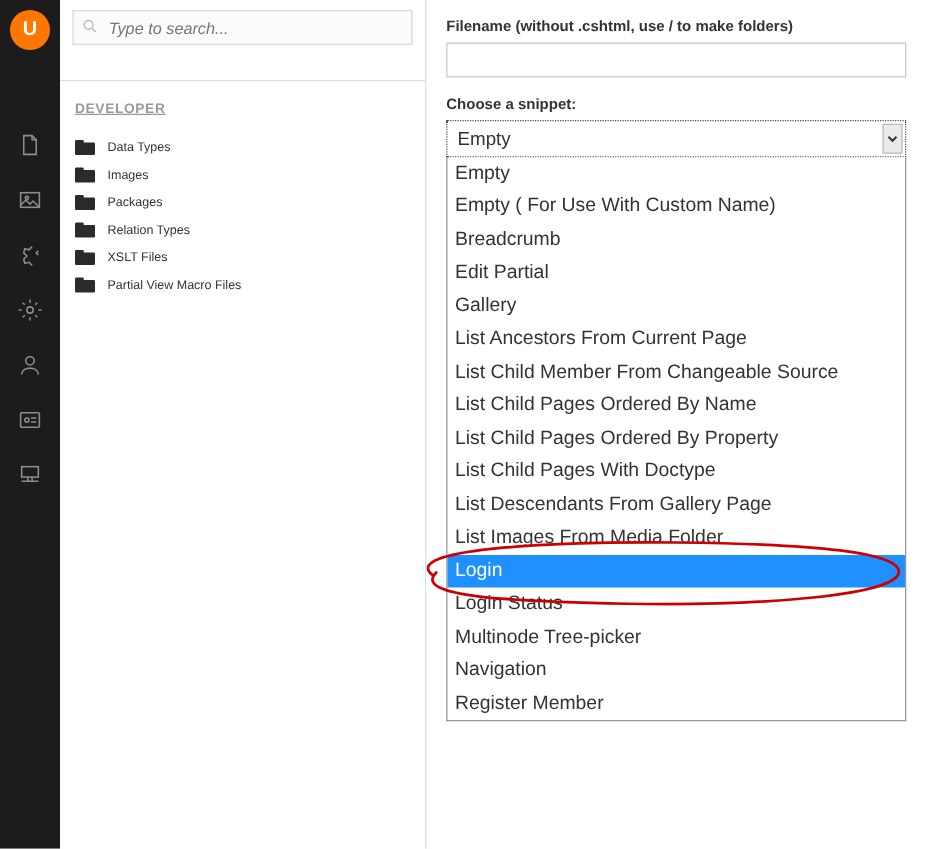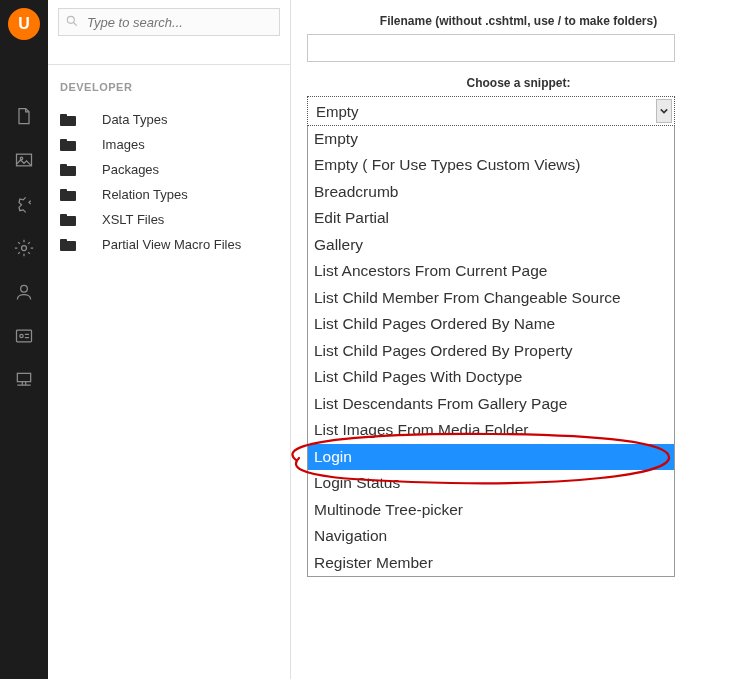--- a/index.html
+++ b/index.html
@@ -7,39 +7,39 @@
   body { display: flex; width: 746px; height: 679px; overflow: hidden; background: #fff; }
 
   
   .rail { width: 48px; background: #1c1c1c; display: flex; flex-direction: column; align-items: center; padding-top: 8px; gap: 20px; }
   .rail .logo { width: 32px; height: 32px; border-radius: 50%; background: #ff7700; display: flex; align-items: center; justify-content: center; color: #fff; font-weight: bold; font-size: 16px; }
   .rail .ricon { width: 24px; height: 24px; color: #8d8d8d; display: flex; align-items: center; justify-content: center; cursor: pointer; }
   .rail .ricon svg { width: 20px; height: 20px; stroke: #8d8d8d; fill: none; stroke-width: 1.5; }
   .rail .spacer { height: 24px; }
 
   
-  .tree { width: 243px; border-right: 1px solid #e0e0e0; display: flex; flex-direction: column; }
+  .tree { width: 293px; border-right: 1px solid #e0e0e0; display: flex; flex-direction: column; }
   .searchwrap { padding: 8px 10px; }
   .searchbox { position: relative; }
   .searchbox input { width: 100%; height: 28px; border: 1px solid #d8d8d8; padding: 0 8px 0 28px; font-size: 13px; color: #666; font-style: italic; background: #fbfbfb; }
   .searchbox .sicon { position: absolute; left: 7px; top: 6px; width: 14px; height: 14px; }
   .searchbox .sicon svg { stroke: #bbb; fill: none; stroke-width: 2; }
   .treebody { border-top: 1px solid #e0e0e0; margin-top: 20px; padding: 16px 10px 10px 10px; }
-  .treehdr { font-size: 11px; font-weight: bold; color: #9a9a9a; letter-spacing: 0.5px; margin-bottom: 14px; padding-left: 2px; }
-  .treeitem { display: flex; align-items: center; gap: 26px; padding: 5px 2px; cursor: pointer; font-size: 13px; color: #333; }
+  .treehdr { font-size: 11px; font-weight: bold; color: #9a9a9a; letter-spacing: 0.5px; margin-bottom: 14px; padding-left: 2px; text-decoration: underline; }
+  .treeitem { display: flex; align-items: center; gap: 10px; padding: 5px 2px; cursor: pointer; font-size: 10px; color: #333; }
   .treeitem .ficon { width: 16px; height: 12px; position: relative; }
   .treeitem .ficon::before { content: ""; position: absolute; top: 0; left: 0; width: 7px; height: 3px; background: #2b2b2b; border-radius: 1px 1px 0 0; }
   .treeitem .ficon::after { content: ""; position: absolute; top: 2px; left: 0; width: 16px; height: 10px; background: #2b2b2b; border-radius: 1px; }
 
   
   .main { flex: 1; display: flex; flex-direction: column; min-width: 0; }
   .mhdr { padding: 14px 16px 30px 16px; border-bottom: 1px solid #e0e0e0; }
   .mtitle { font-size: 15px; color: #333; }
   .mbody { padding: 14px 16px; flex: 1; overflow: auto; position: relative; }
-  .flabel { font-size: 12px; font-weight: bold; color: #333; margin-bottom: 6px; text-align: center; }
+  .flabel { font-size: 12px; font-weight: bold; color: #333; margin-bottom: 6px; }
   .ftext { width: 100%; max-width: 368px; height: 28px; border: 1px solid #c8c8c8; padding: 0 6px; font-size: 13px; margin-bottom: 14px; background: #fff; }
   .selwrap { width: 100%; max-width: 368px; position: relative; }
   .selbox { width: 100%; height: 30px; border: 1px dotted #555; display: flex; align-items: center; justify-content: space-between; padding: 0 2px 0 8px; font-size: 15px; background: #fff; cursor: pointer; }
   .selbox .chev { width: 16px; height: 24px; background: #eaeaea; border: 1px solid #bcbcbc; display: flex; align-items: center; justify-content: center; }
   .selbox .chev svg { width: 8px; height: 8px; stroke: #333; fill: none; stroke-width: 2; }
   .droplist { width: 100%; max-width: 368px; border: 1px solid #999; border-top: none; background: #fff; }
   .dropitem { padding: 2px 6px; font-size: 15.5px; color: #333; cursor: pointer; line-height: 1.45; white-space: nowrap; overflow: hidden; text-overflow: ellipsis; }
   .dropitem.sel { background: #1e90ff; color: #fff; }
 
   
@@ -152,21 +152,21 @@
       <div class="selbox">
         <span>Empty</span>
         <span class="chev">
           <svg viewBox="0 0 10 10">
               <path d="M1 3l4 4 4-4"></path>
             </svg>
         </span>
       </div>
       <div class="droplist" id="drop-list">
           <div class="dropitem">Empty</div>
-          <div class="dropitem">Empty ( For Use Types Custom Views)</div>
+          <div class="dropitem">Empty ( For Use With Custom Name)</div>
           <div class="dropitem">Breadcrumb</div>
           <div class="dropitem">Edit Partial</div>
           <div class="dropitem">Gallery</div>
           <div class="dropitem">List Ancestors From Current Page</div>
           <div class="dropitem">List Child Member From Changeable Source</div>
           <div class="dropitem">List Child Pages Ordered By Name</div>
           <div class="dropitem">List Child Pages Ordered By Property</div>
           <div class="dropitem">List Child Pages With Doctype</div>
           <div class="dropitem">List Descendants From Gallery Page</div>
           <div class="dropitem">List Images From Media Folder</div>

